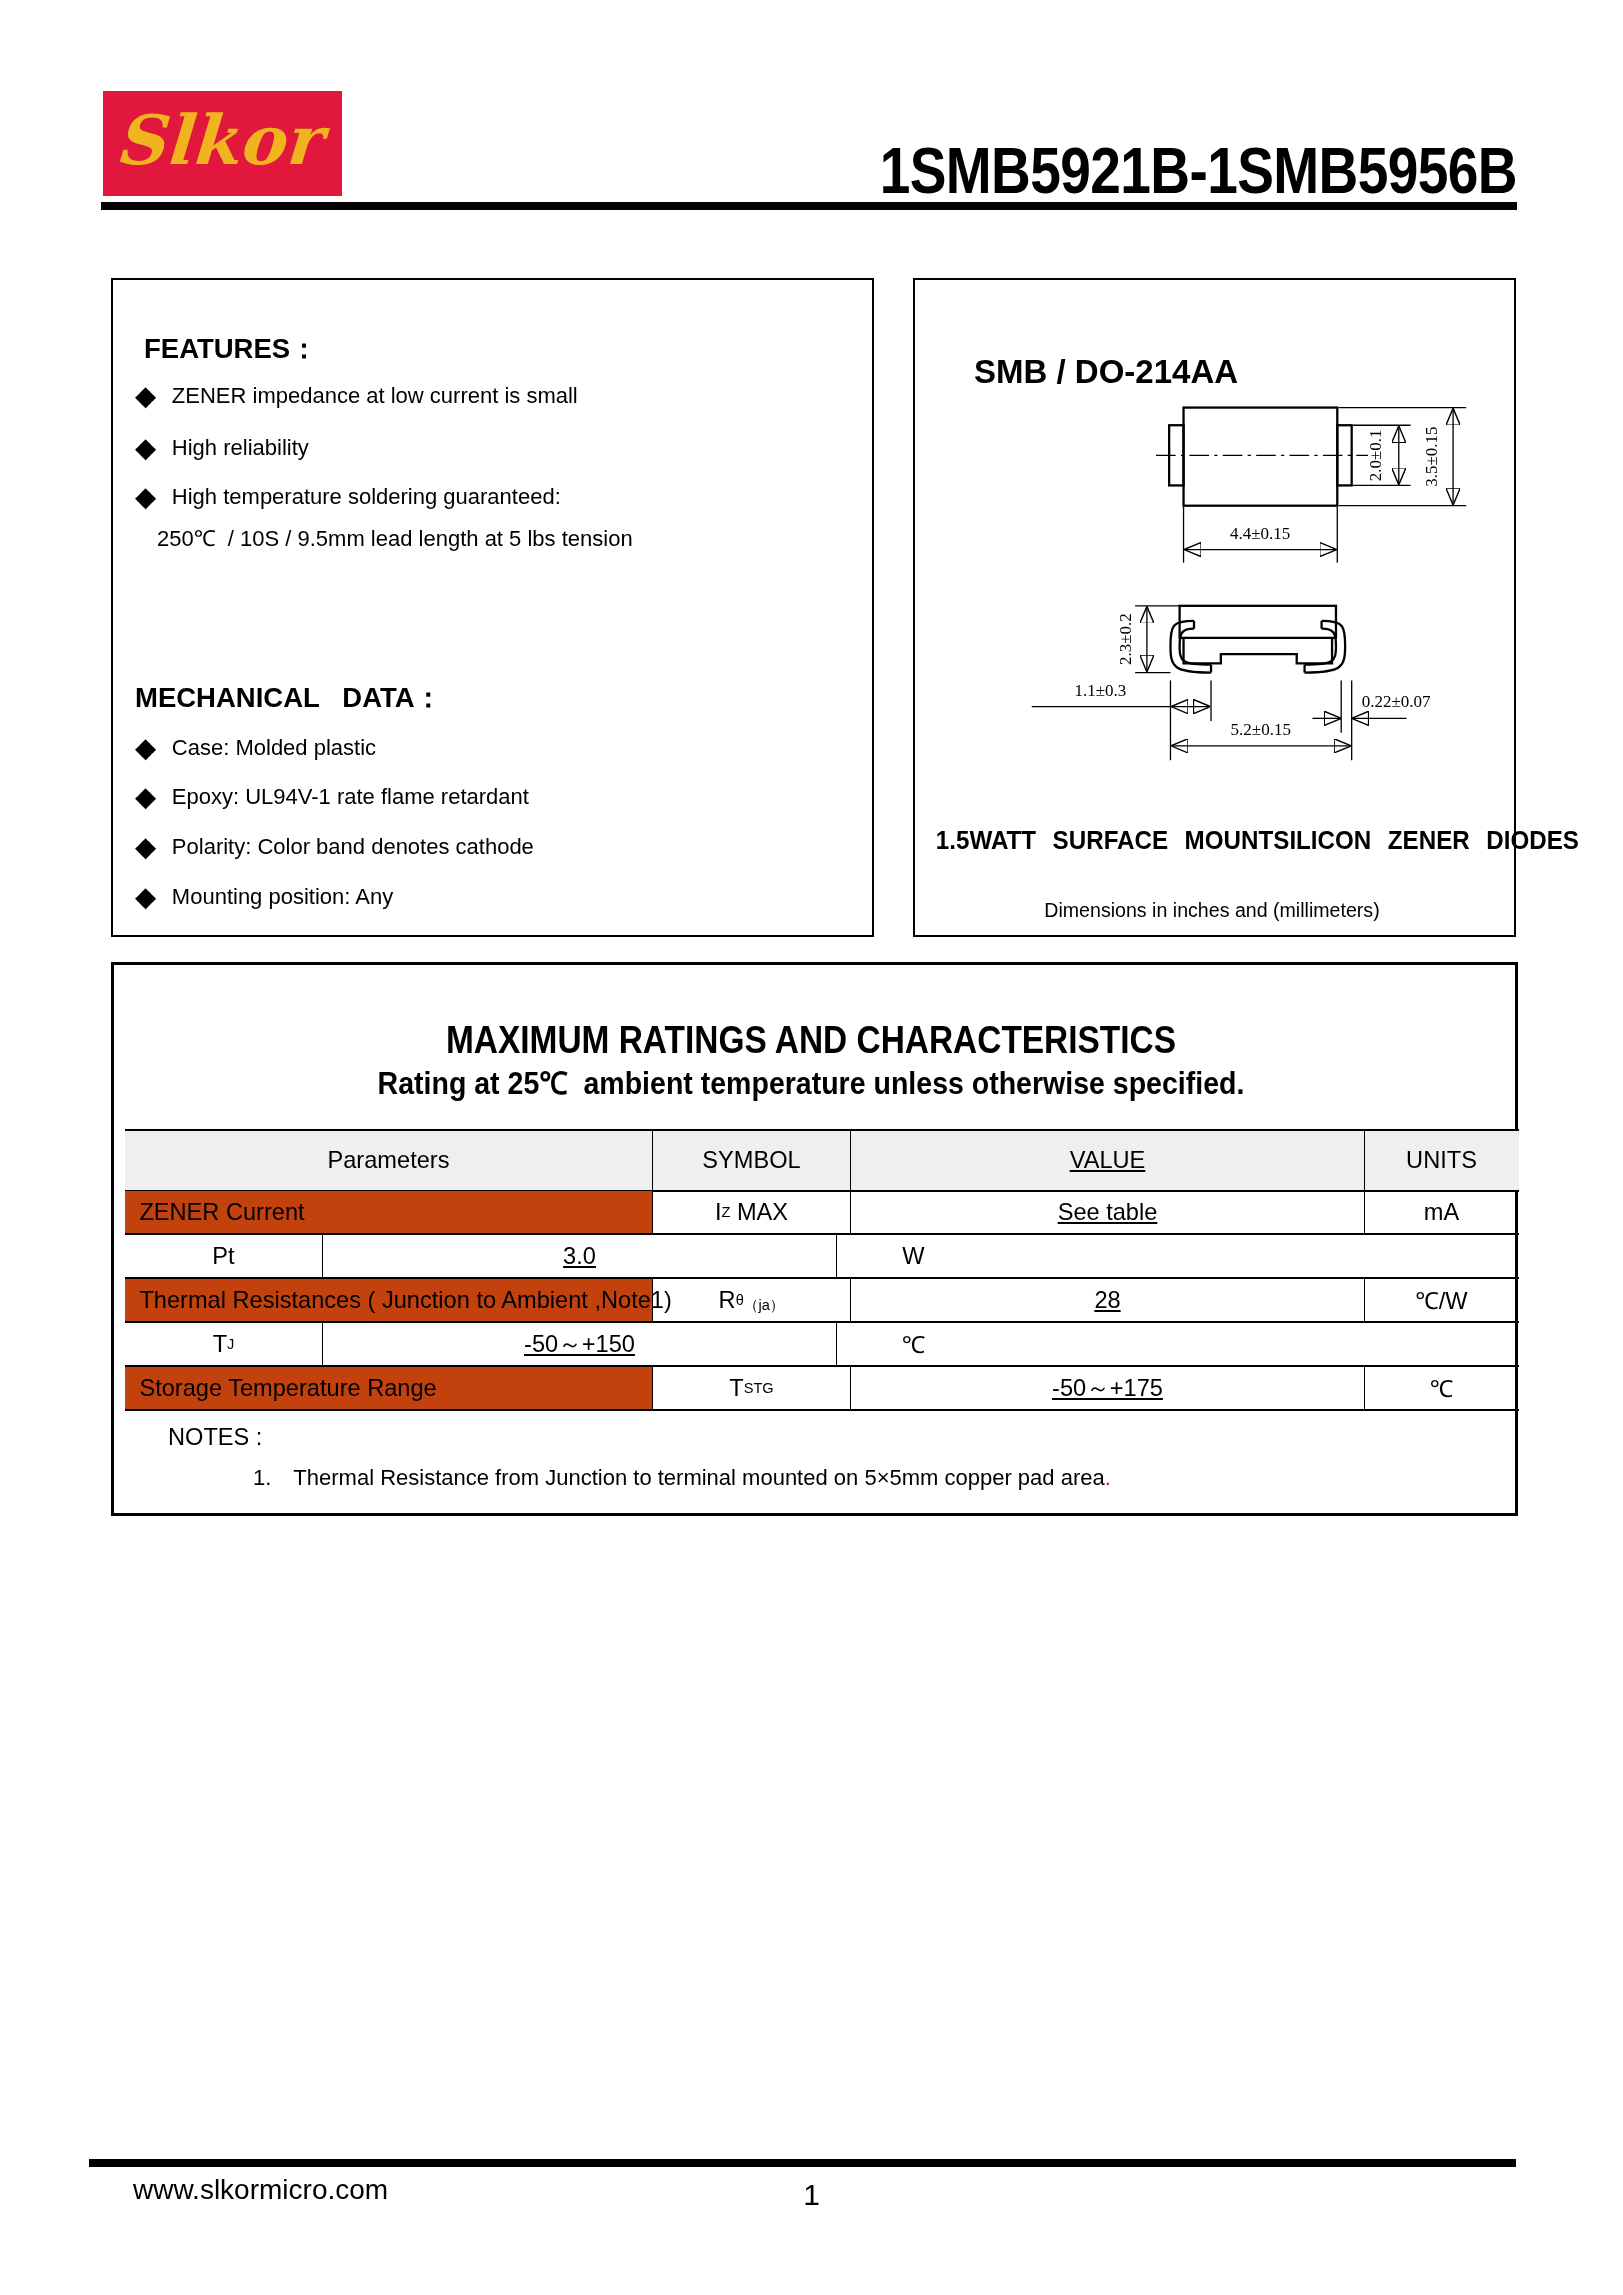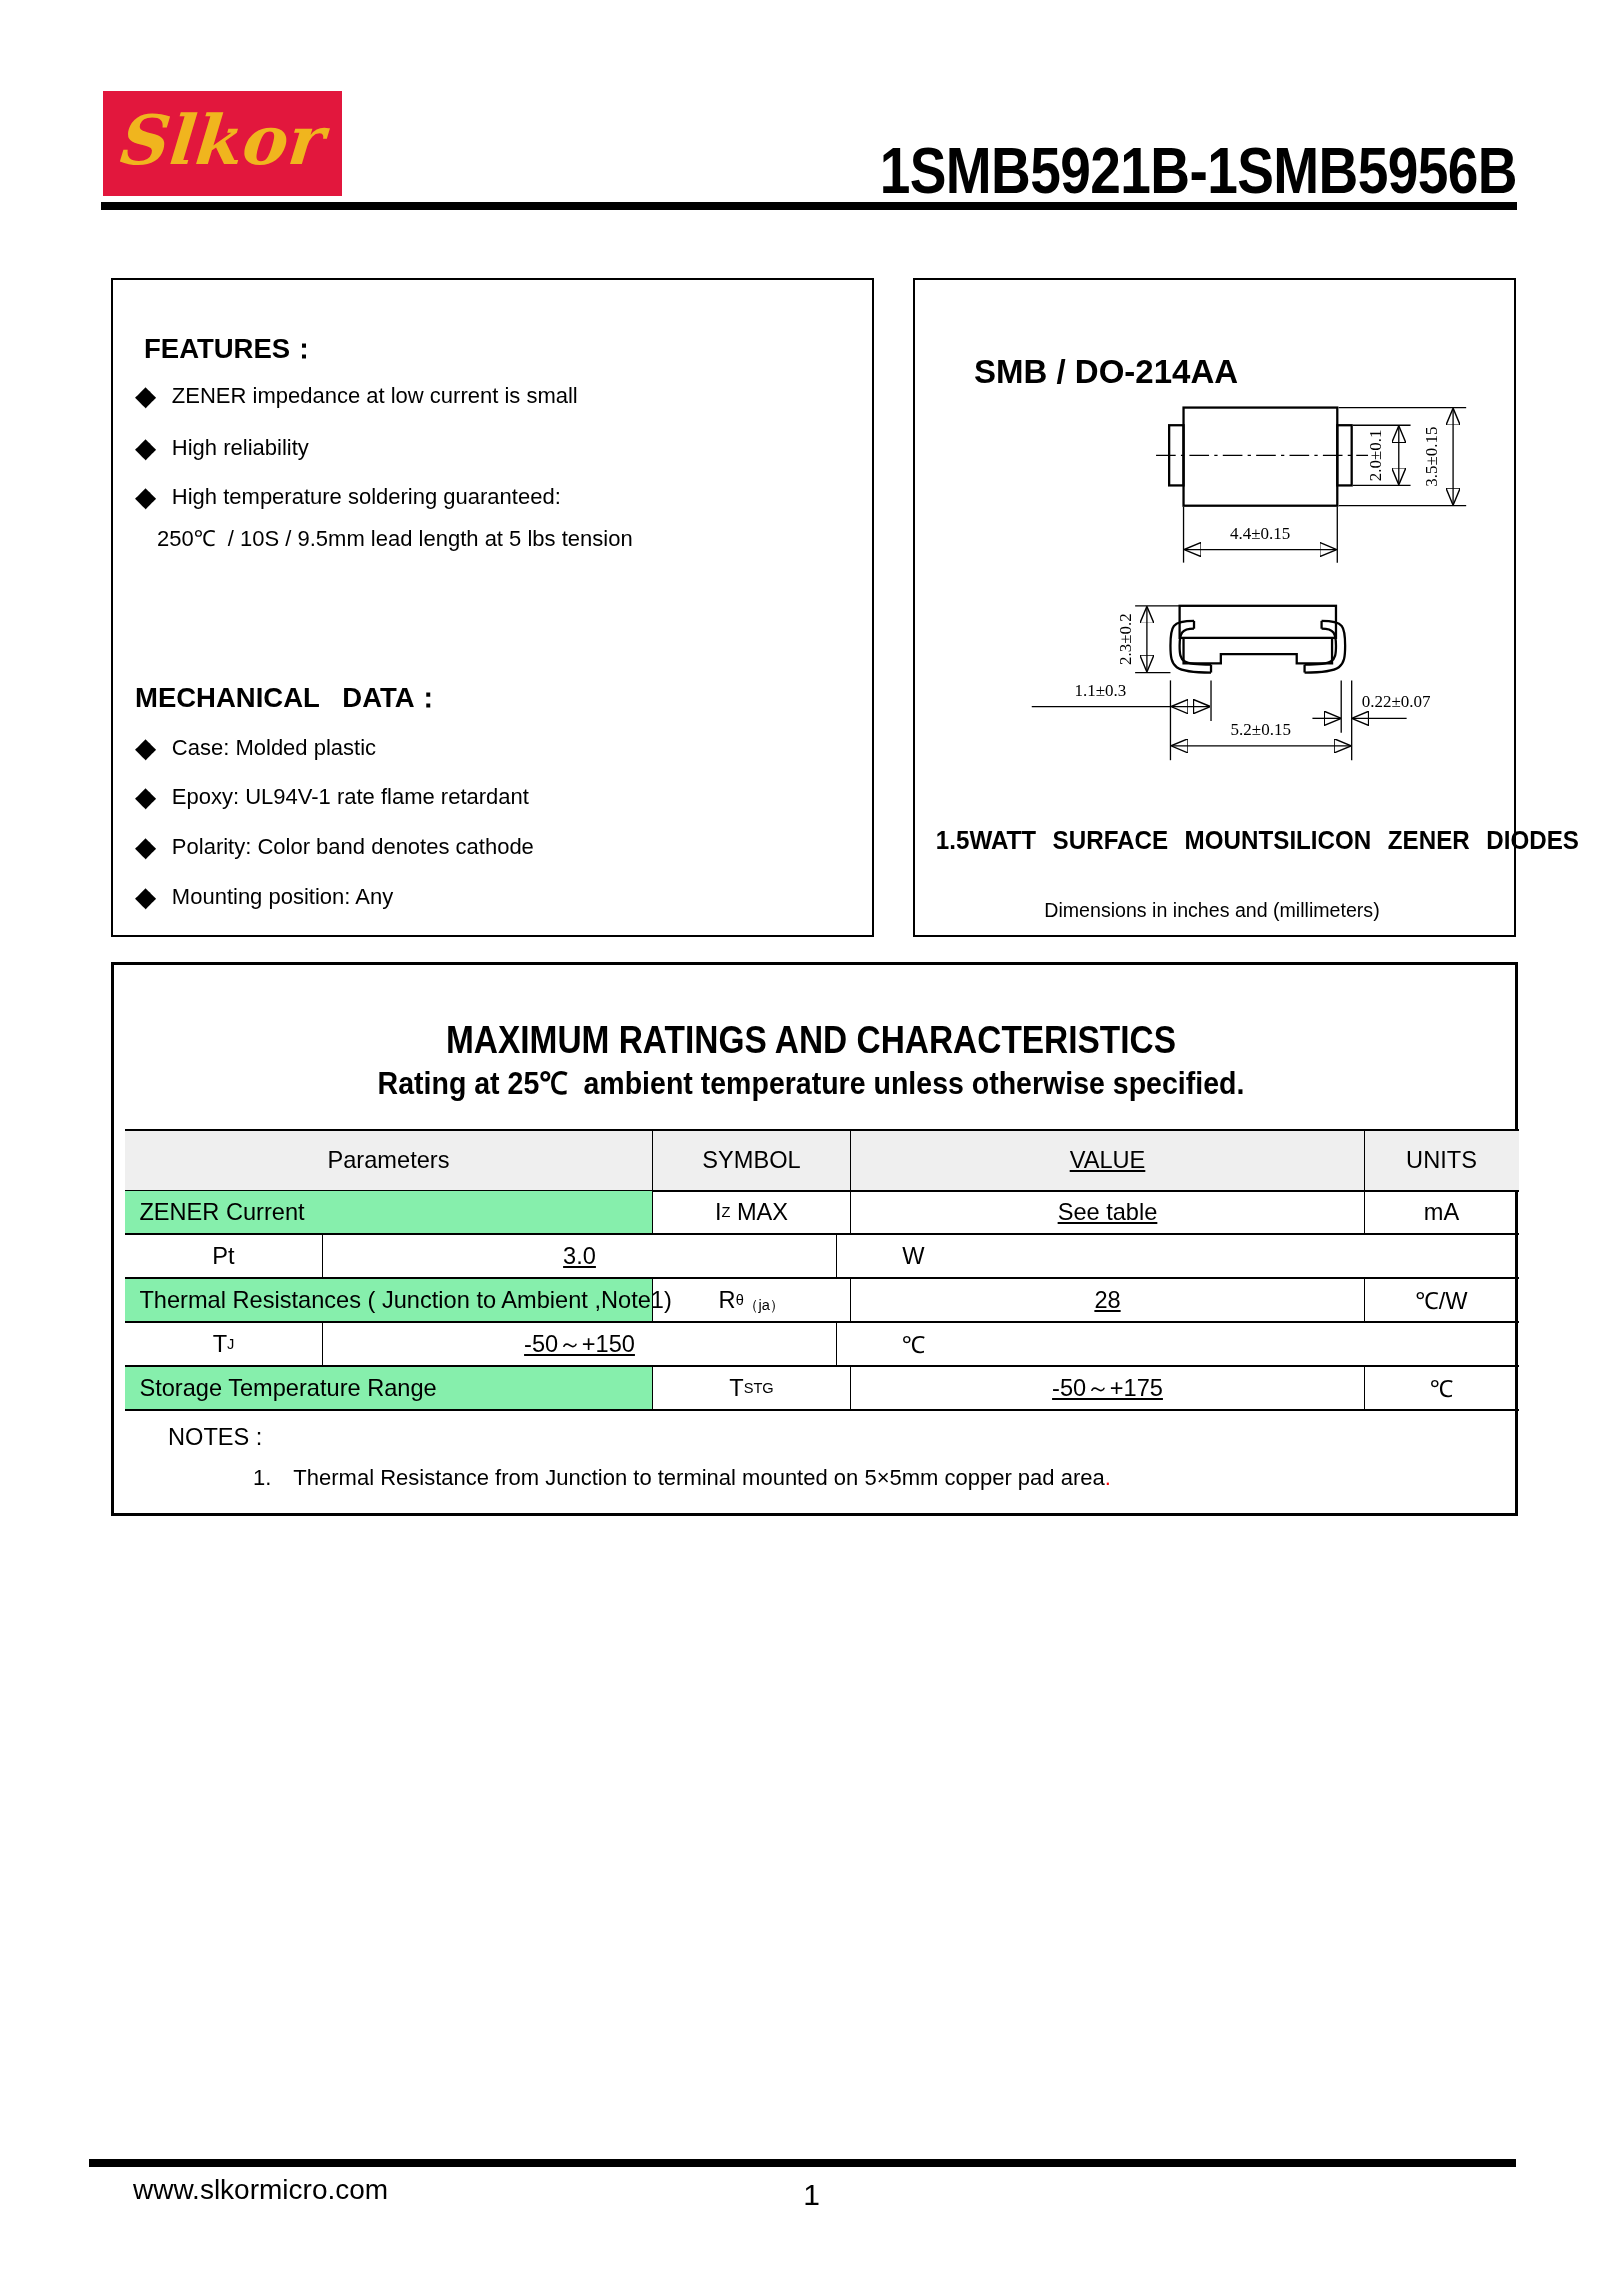--- a/index.html
+++ b/index.html
@@ -64,21 +64,21 @@
   .t-head { top:164px; height:63px; background:#EFEFEF; border-top:2.6px solid #000; border-bottom:2.6px solid #000; }
   .t-data { height:44px; border-bottom:2.6px solid #000; }
   .r0 { top:226px; } .r1 { top:270px; } .r2 { top:314px; } .r3 { top:358px; } .r4 { top:402px; }
   .t-cell {
     box-sizing:border-box; display:flex; align-items:center; justify-content:center;
     font-size:23.6px; border-right:1.3px solid #000; white-space:pre;
   }
   .t-cell:last-child { border-right:none; }
   .c-param { width:528px; justify-content:flex-start; padding-left:14.4px; }
   .c-sym   { width:198px; } .c-val { width:514px;text-decoration:underline; } .c-unit { width:153px; }
-  .t-data .c-param { background:#86efac; }
+  .t-data .c-param { background:#c2410c; }
   .t-cell sub { font-size:0.62em; line-height:0; }
   .sym-paren { font-size:0.62em; align-self:flex-end; padding-bottom:6.5px; }
 
   .notes-area { position:absolute; left:0; top:446px; width:1394px; height:96px; }
   .notes-heading { left:54px; top:13px; font-size:23.6px; }
   .note-line { left:139px; top:54px; font-size:22px; display:flex; white-space:pre; }
   .note-num { margin-right:22px; }
   .note-period { color:#FF0000; }
 
   

